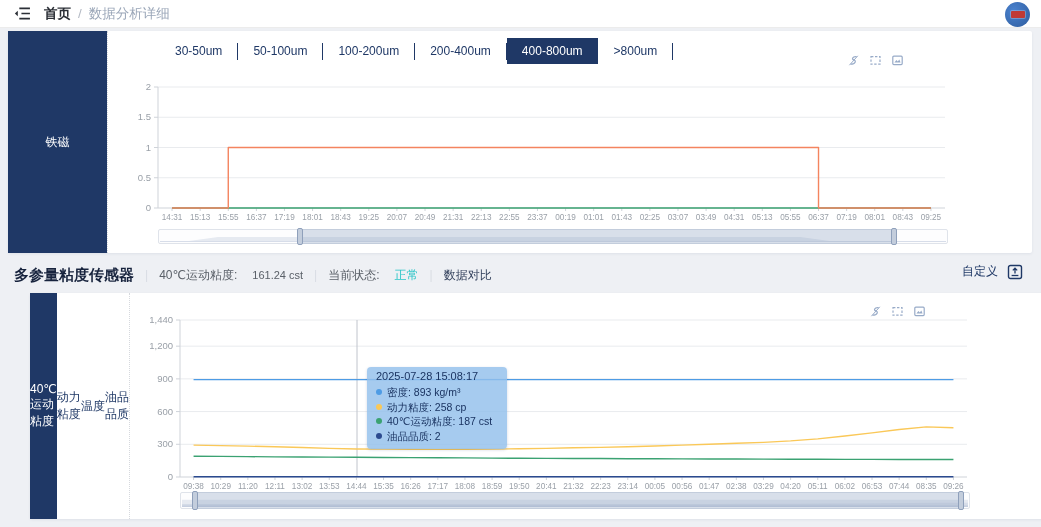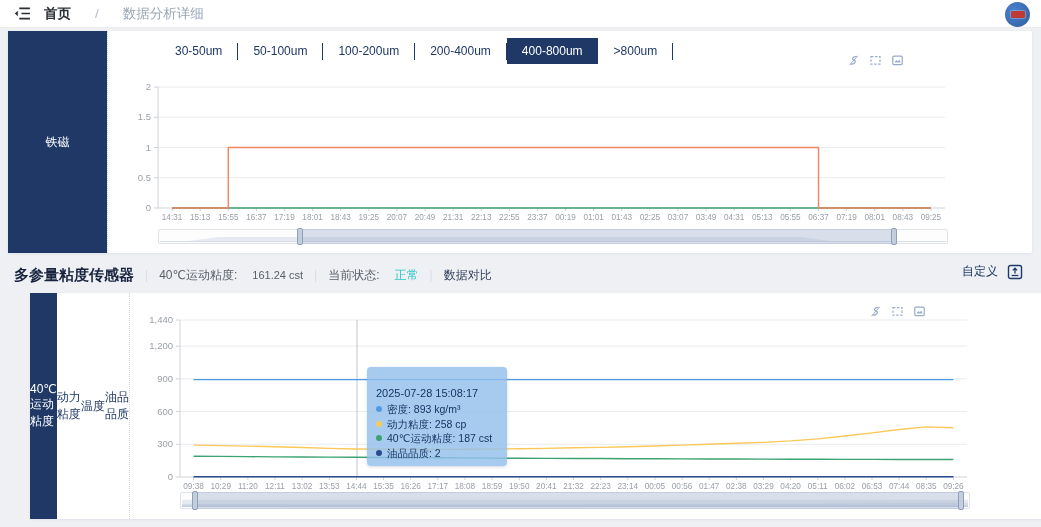--- a/index.html
+++ b/index.html
@@ -1,20 +1,20 @@
 <!DOCTYPE html>
 <html><head>
 <meta charset="utf-8">
 <style>
   * { margin:0; padding:0; box-sizing:border-box; }
   html,body { width:1041px; height:527px; }
   body { font-family:"Liberation Sans","DejaVu Sans",sans-serif; background:#eef0f4; position:relative; overflow:hidden; }
   .topbar { position:absolute; left:0; top:0; width:1041px; height:28px; background:#fff; border-bottom:1px solid #ececec; display:flex; align-items:center; padding:0 14px; }
   .collapse { width:18px; height:16px; margin-right:12px; cursor:pointer; display:flex; align-items:center; }
-  .crumbs { display:flex; align-items:center; gap:24px; font-size:13.5px; }
+  .crumbs { display:flex; align-items:center; gap:7px; font-size:13.5px; }
   .crumb-home { color:#2b2f36; font-weight:bold; cursor:pointer; }
   .crumb-sep { color:#b4bac4; }
   .crumb-cur { color:#9aa6b8; }
   .avatar { position:absolute; right:11px; top:2px; width:25px; height:25px; border-radius:50%; background:radial-gradient(circle at 35% 35%, #4a82cf, #2f5d9e); overflow:hidden; cursor:pointer; display:flex; align-items:center; justify-content:center; }
   .avatar-logo { width:14px; height:7px; background:#c03a35; border-radius:1px; box-shadow:0 0 0 1px rgba(255,255,255,.25); }
   .panel { position:absolute; left:8px; width:1024px; background:#fff; border-radius:2px; box-shadow:0 1px 3px rgba(20,40,80,.07); }
   .panel1 { top:31px; height:222px; }
   .panel2 { top:293px; height:226px;margin-left:22px; }
   .side { position:absolute; left:0; top:0; width:100px; height:100%; background:#fff; border-right:1px dotted #d6d9de; display:flex; z-index:2; }
   .side-item { flex:1; display:flex; align-items:center; justify-content:center; font-size:12px; color:#1f3866; cursor:pointer; }
@@ -40,21 +40,21 @@
   .sec2head { position:absolute; left:14px; top:262px; height:26px; display:flex; align-items:center; gap:11px; }
   .sec2-title { font-size:15px; font-weight:bold; color:#17233d; }
   .hdiv { color:#d9dde3; font-size:12px; }
   .sec2-metric, .sec2-status-label { font-size:12px; color:#5a6068; }
   .sec2-metric-val { font-size:11px; color:#5a6068; margin-left:4px; }
   .sec2-status-val { font-size:12px; color:#2dc5c7; margin-left:4px; }
   .sec2-compare { font-size:12px; color:#33415c; cursor:pointer; }
   .sec2right { position:absolute; right:18px; top:263px; display:flex; align-items:center; gap:9px; }
   .sec2-custom { font-size:12px; color:#1f3866; cursor:pointer; }
   .export-ic { width:16px; height:16px; cursor:pointer; }
-  .tooltip { position:absolute; left:337px; top:74px; width:140px; background:rgba(146,191,235,.82); border-radius:4px; padding:20px 9px 6px; z-index:5; box-shadow:0 1px 3px rgba(40,70,120,.2); }
+  .tooltip { position:absolute; left:337px; top:74px; width:140px; background:rgba(146,191,235,.82); border-radius:4px; padding:3px 9px 6px; z-index:5; box-shadow:0 1px 3px rgba(40,70,120,.2); }
   .tt-title { font-size:11px; color:#17305e; margin-bottom:3px; }
   .tt-row { display:flex; align-items:center; gap:5px; font-size:10.5px; color:#17305e; line-height:14.5px; }
   .tt-dot { width:6px; height:6px; border-radius:50%; flex:none; }
 </style>
 </head>
 <body>
 
 <header class="topbar">
   <span class="collapse">
     <svg viewBox="0 0 16 14" width="17" height="15">

